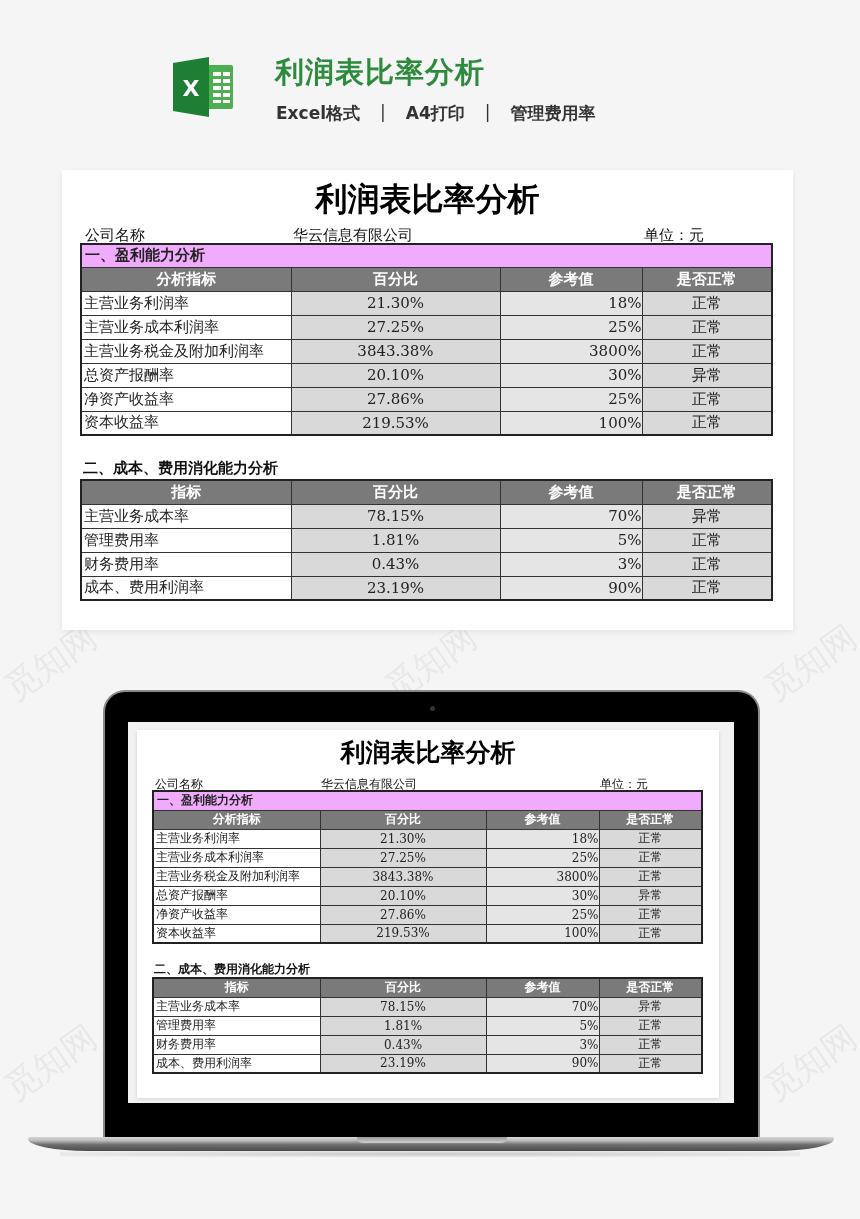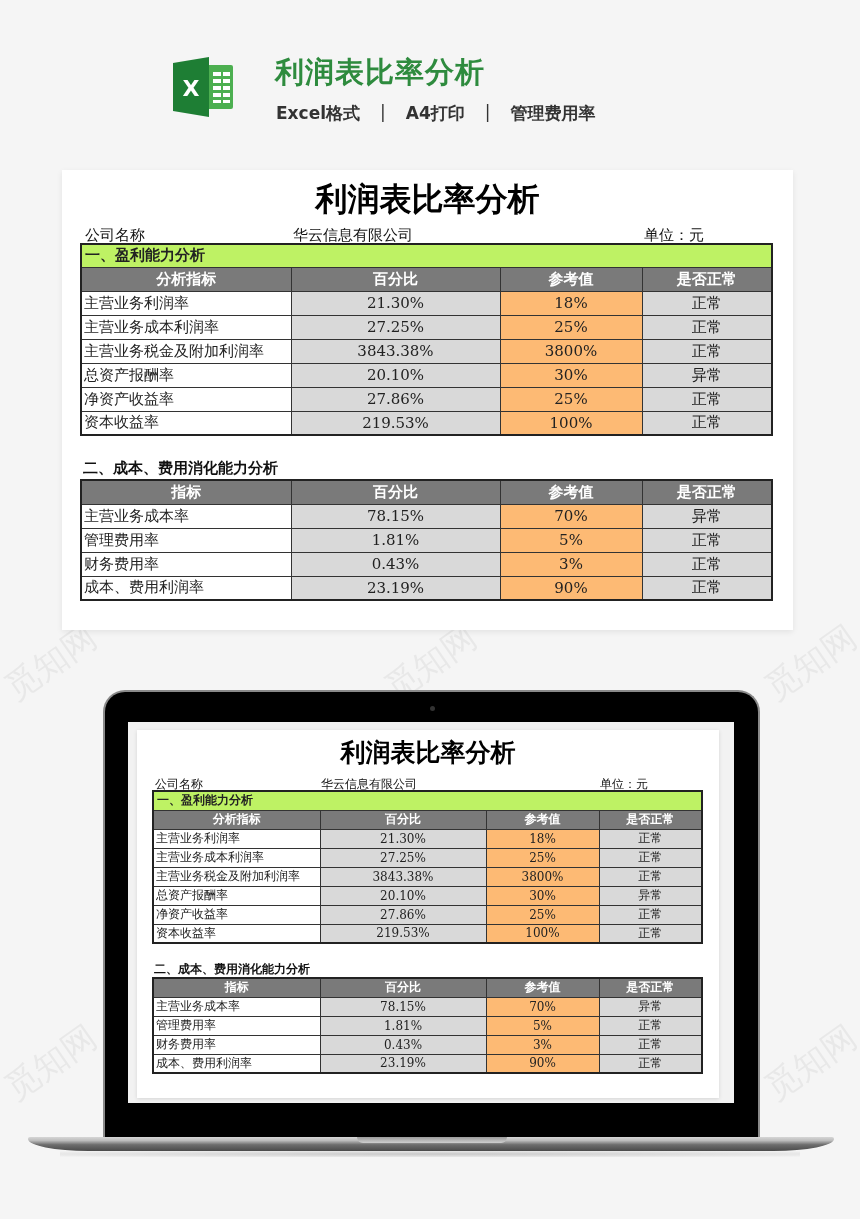--- a/index.html
+++ b/index.html
@@ -18,23 +18,23 @@
   .doc-title { position: absolute; text-align: center; font-family: "DejaVu Serif", serif; font-weight: bold; color: #000; }
   .meta-row { position: absolute; font-family: "DejaVu Serif", serif; color: #111; }
   .meta-row span { position: absolute; top: 4px; white-space: nowrap; }
 
   table.t { position: absolute; border-collapse: collapse; table-layout: fixed; }
   table.t td, table.t th { border: 1px solid #333; overflow: hidden; white-space: nowrap; }
   table.t th { background: #7a7a7a; color: #fff; font-family: "DejaVu Sans", sans-serif; font-weight: bold; text-align: center; }
   table.t td { font-family: "DejaVu Serif", serif; color: #222; }
   table.t td.name { text-align: left; padding-left: 2px; background: #fff; }
   table.t td.pct { text-align: center; background: #d9d9d9; }
-  table.t td.ref { text-align: center; background: #fdba74; }
+  table.t td.ref { text-align: right; background: #e5e5e5; }
   table.t td.ok { text-align: center; background: #d9d9d9; }
-  table.t tr.sec td { background: #bef264; font-family: "DejaVu Sans", sans-serif; font-weight: bold; text-align: left; padding-left: 3px; }
+  table.t tr.sec td { background: #f0abfc; font-family: "DejaVu Sans", sans-serif; font-weight: bold; text-align: left; padding-left: 3px; }
   .outer { border: 2px solid #222 !important; }
   .sec2-title { position: absolute; font-family: "DejaVu Sans", sans-serif; font-weight: bold; color: #111; white-space: nowrap; }
 
   
   .lid { position: absolute; left: 103px; top: 690px; width: 657px; height: 452px; background: #000; border-radius: 22px 22px 0 0; border: 2px solid #8a8a8a; border-bottom: none; }
   .camera { position: absolute; left: 430px; top: 706px; width: 5px; height: 5px; border-radius: 50%; background: #333; }
   .screen { position: absolute; left: 128px; top: 722px; width: 606px; height: 381px; background: #f2f2f2; }
   .sheet-lap { left: 137px; top: 730px; width: 582px; height: 368px; box-shadow: 0 1px 4px rgba(0,0,0,0.12); }
   .base { position: absolute; left: 28px; top: 1137px; width: 806px; height: 14px; background: linear-gradient(#d6d6d6 0%, #bdbdbd 25%, #6e6e6e 55%, #4a4a4a 100%); border-radius: 2px 2px 60px 60px / 2px 2px 12px 12px; }
   .notch { position: absolute; left: 357px; top: 1137px; width: 150px; height: 6px; background: linear-gradient(#9b9b9b, #cfcfcf); border-radius: 0 0 6px 6px; }

